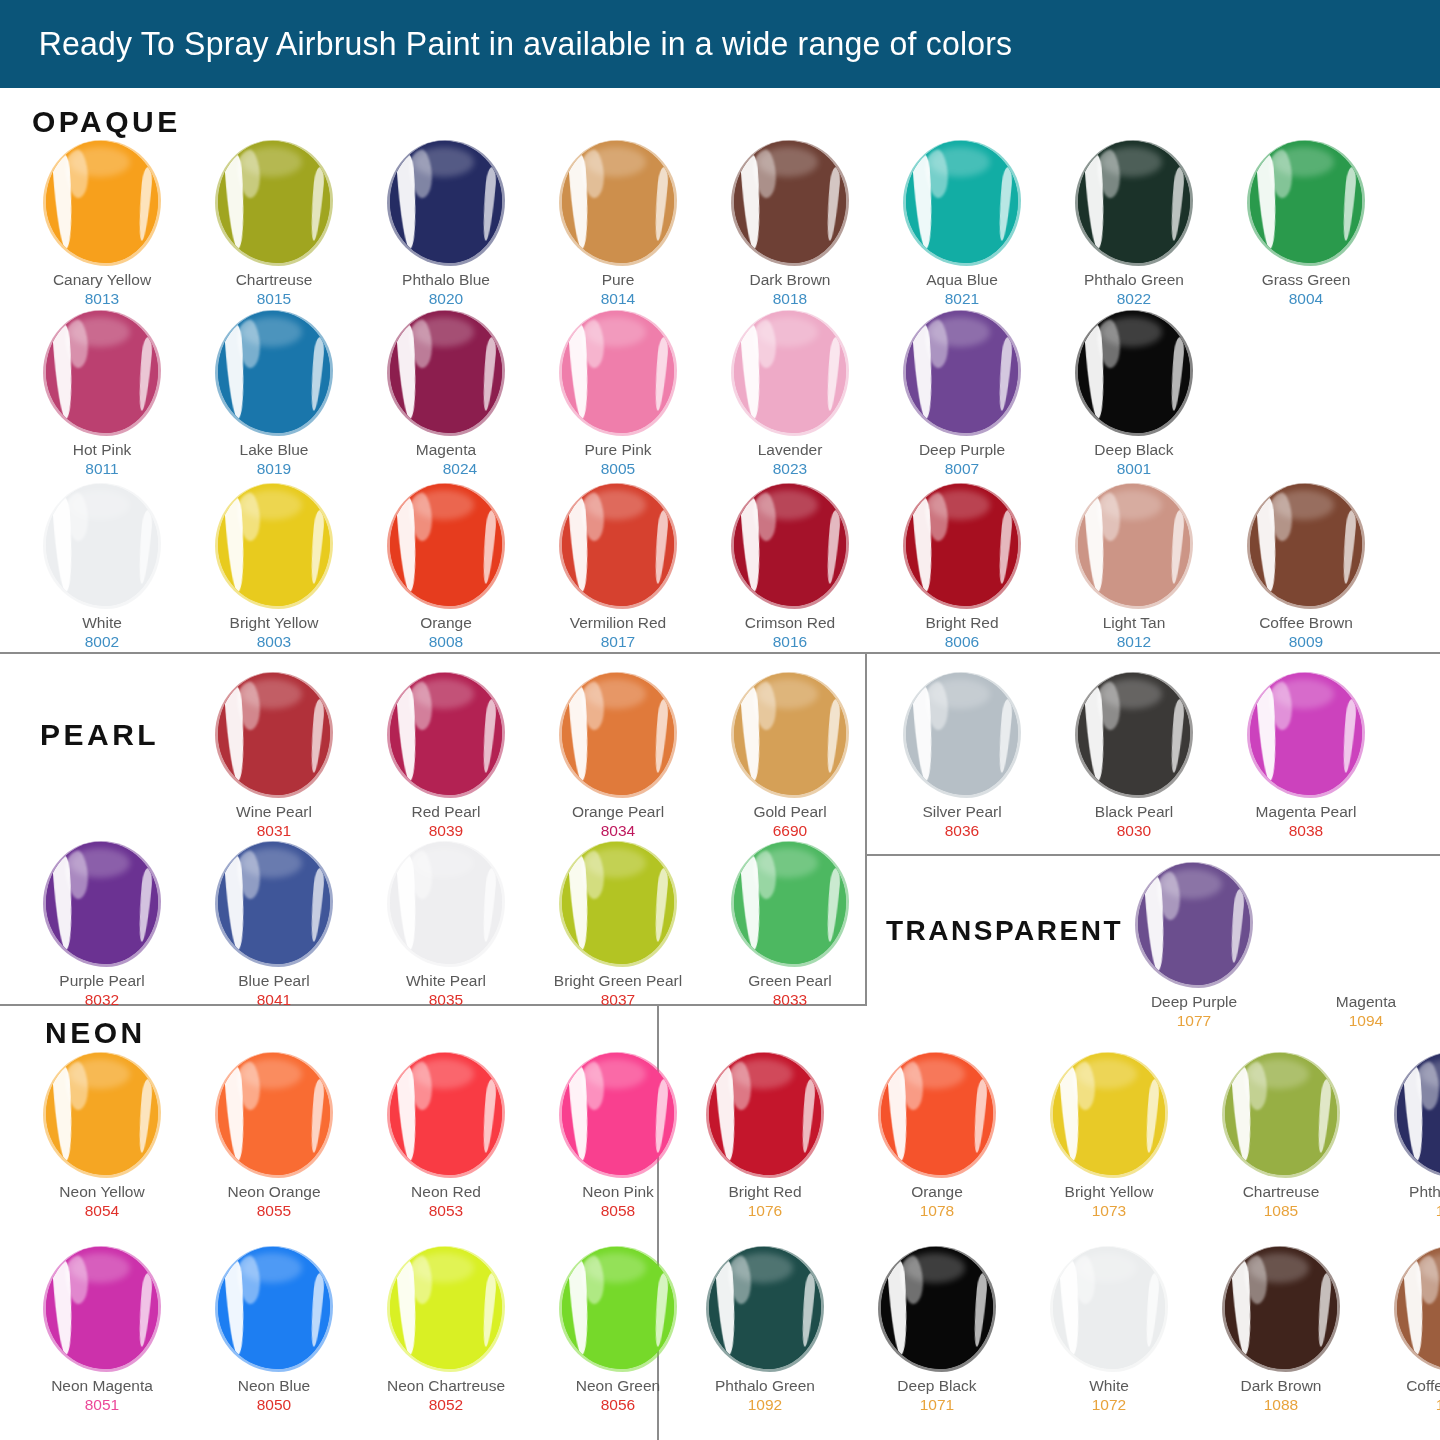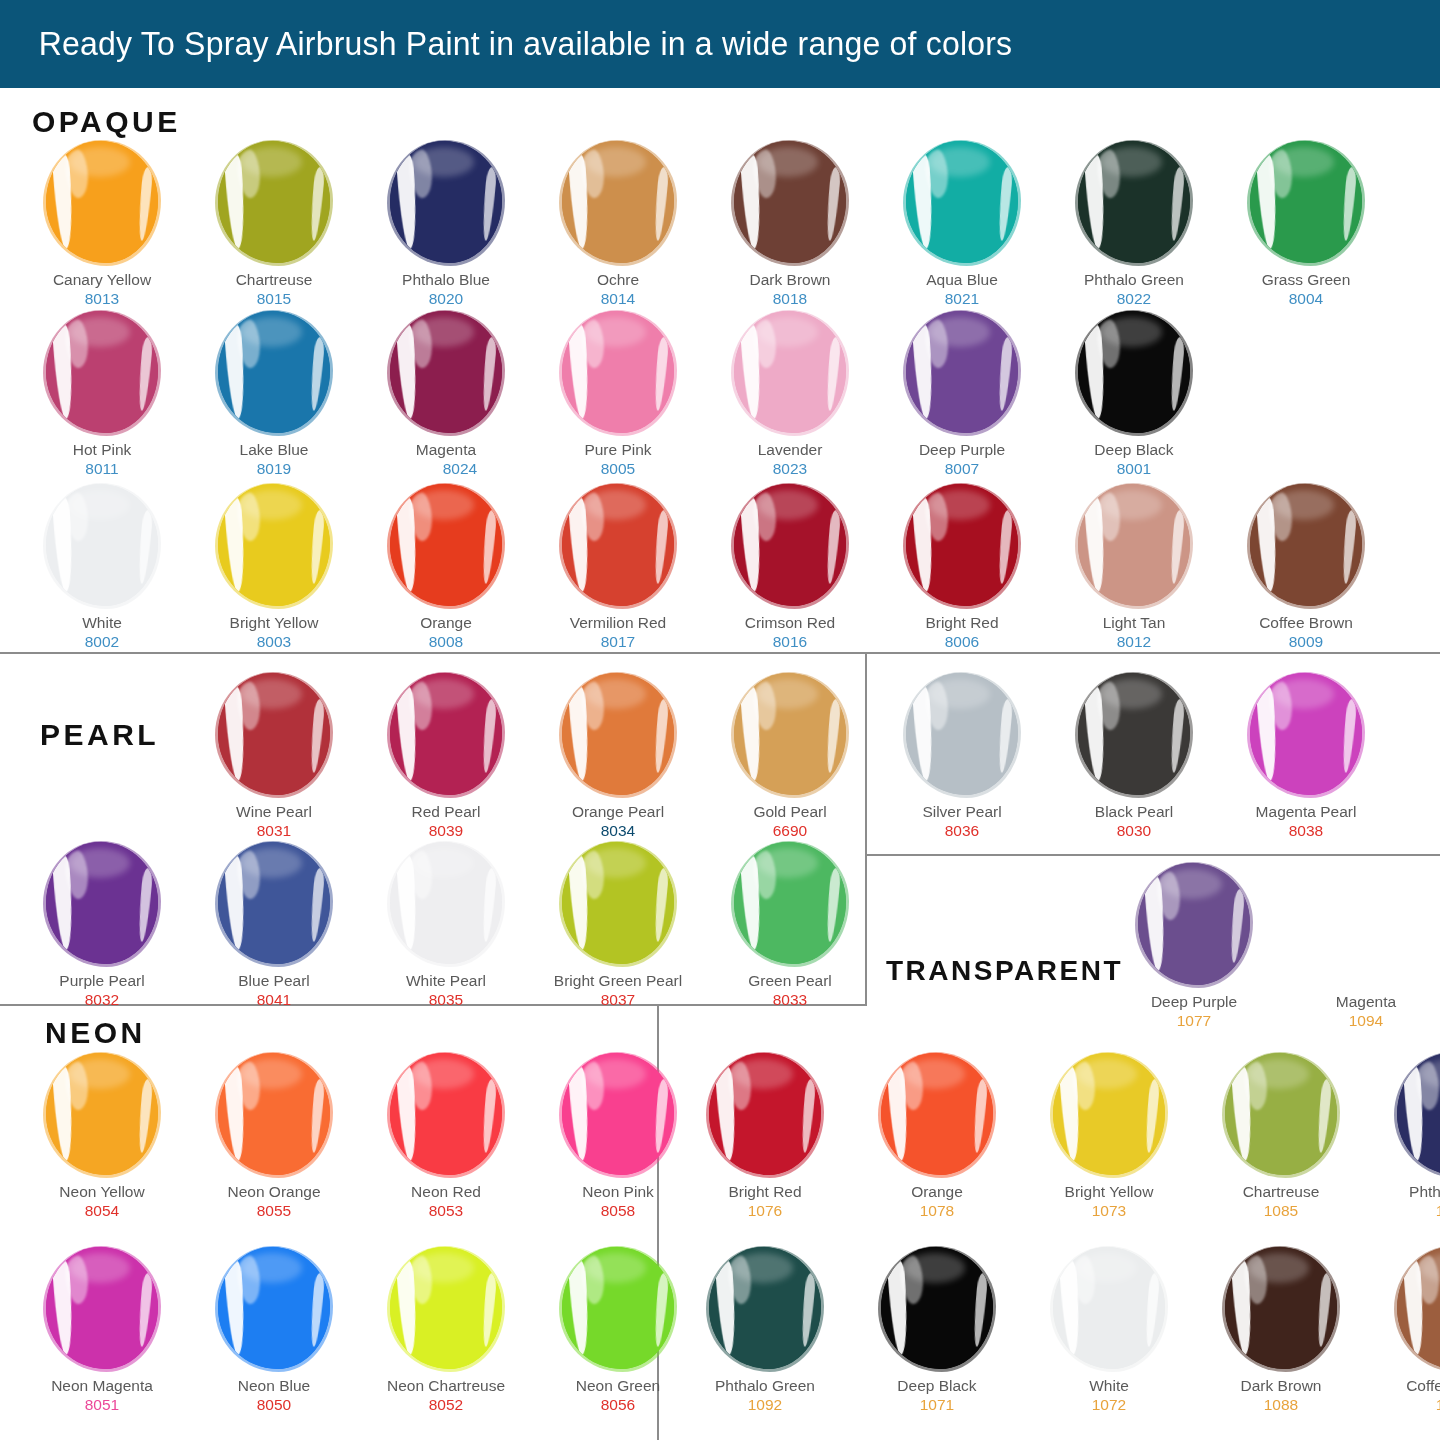--- a/index.html
+++ b/index.html
@@ -153,21 +153,21 @@
 <div class="divider-h" style="left:0px;  top:652px;  width:1440px;"></div>
 <div class="divider-h" style="left:0px;  top:1004px; width:867px;"></div>
 <div class="divider-v" style="left:865px;top:652px;  height:354px;"></div>
 <div class="divider-v" style="left:865px;top:854px;  height:152px;"></div>
 <div class="divider-h" style="left:865px;top:854px;  width:575px;"></div>
 <div class="divider-v" style="left:657px;top:1004px; height:436px;"></div>
 
 <div class="section-label" style="position:absolute; left:32px;  top:105px;">OPAQUE</div>
 <div class="section-label" style="position:absolute; left:40px;  top:718px;">PEARL</div>
 <div class="section-label" style="position:absolute; left:45px;  top:1016px;">NEON</div>
-<div class="section-label" style="position:absolute; left:886px; top:955px; font-size:28px; letter-spacing:2.5px;">TRANSPARENT</div>
+<div class="section-label" style="position:absolute; left:886px; top:915px; font-size:28px; letter-spacing:2.5px;">TRANSPARENT</div>
 
 <div class="row" style="left:16px; top:140px;">
     <div class="cell">
       <div class="blob-wrap">
         <div class="halo" style="background: rgb(247, 160, 28);"></div>
         <div class="blob" style="background: rgb(247, 160, 28);">
           <div class="blob-inner" style="background: rgb(247, 160, 28);"></div>
           <div class="sheen"></div>
           <div class="gloss"></div>
           <div class="gloss2"></div>
@@ -209,21 +209,21 @@
       <div class="blob-wrap">
         <div class="halo" style="background: rgb(205, 143, 76);"></div>
         <div class="blob" style="background: rgb(205, 143, 76);">
           <div class="blob-inner" style="background: rgb(205, 143, 76);"></div>
           <div class="sheen"></div>
           <div class="gloss"></div>
           <div class="gloss2"></div>
           <div class="gloss3"></div>
         </div>
       </div>
-      <div class="name">Ochre</div>
+      <div class="name">Pure</div>
       <div class="code" style="color: rgb(63, 143, 196);">8014</div>
     </div>
     <div class="cell">
       <div class="blob-wrap">
         <div class="halo" style="background: rgb(110, 64, 53);"></div>
         <div class="blob" style="background: rgb(110, 64, 53);">
           <div class="blob-inner" style="background: rgb(110, 64, 53);"></div>
           <div class="sheen"></div>
           <div class="gloss"></div>
           <div class="gloss2"></div>
@@ -525,21 +525,21 @@
         <div class="halo" style="background: rgb(224, 122, 59);"></div>
         <div class="blob" style="background: rgb(224, 122, 59);">
           <div class="blob-inner" style="background: rgb(224, 122, 59);"></div>
           <div class="sheen"></div>
           <div class="gloss"></div>
           <div class="gloss2"></div>
           <div class="gloss3"></div>
         </div>
       </div>
       <div class="name">Orange Pearl</div>
-      <div class="code" style="color: #0c4a6e;">8034</div>
+      <div class="code" style="color: #be185d;">8034</div>
     </div>
     <div class="cell">
       <div class="blob-wrap">
         <div class="halo" style="background: rgb(213, 160, 87);"></div>
         <div class="blob" style="background: rgb(213, 160, 87);">
           <div class="blob-inner" style="background: rgb(213, 160, 87);"></div>
           <div class="sheen"></div>
           <div class="gloss"></div>
           <div class="gloss2"></div>
           <div class="gloss3"></div>

